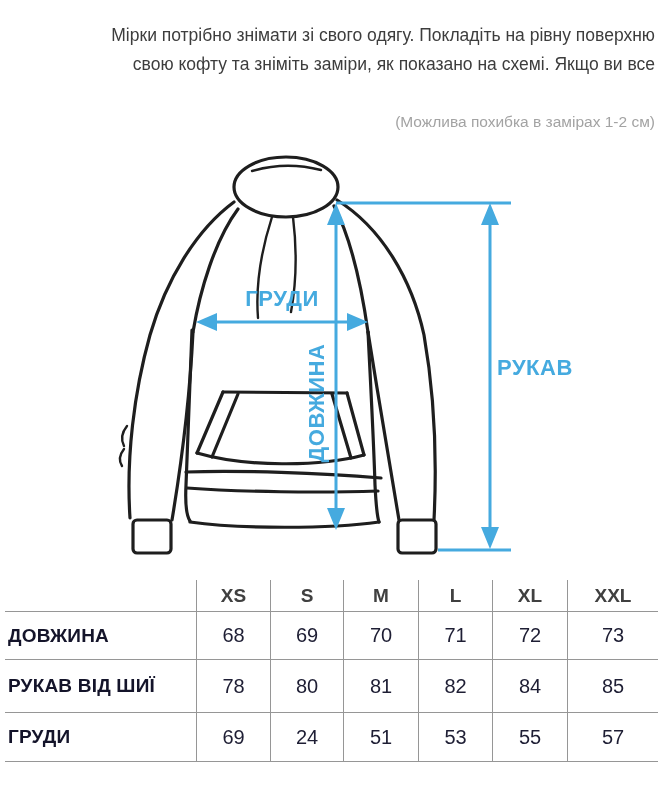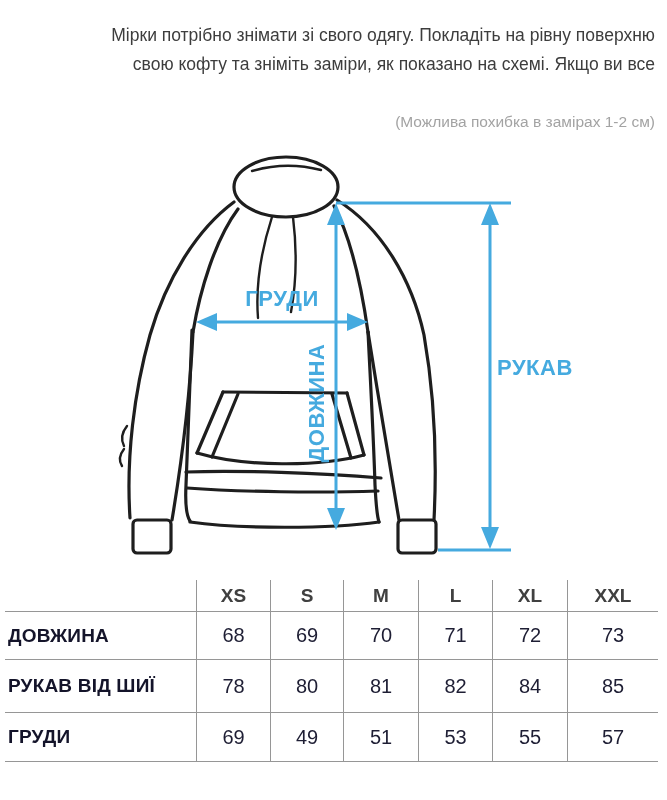--- a/index.html
+++ b/index.html
@@ -123,20 +123,20 @@
     <div class="cell rowlabel">РУКАВ ВІД ШИЇ</div>
     <div class="cell val vline">78</div>
     <div class="cell val vline">80</div>
     <div class="cell val vline">81</div>
     <div class="cell val vline">82</div>
     <div class="cell val vline">84</div>
     <div class="cell val vline">85</div>
 
     <div class="cell rowlabel">ГРУДИ</div>
     <div class="cell val vline">69</div>
-    <div class="cell val vline">49</div>
+    <div class="cell val vline">24</div>
     <div class="cell val vline">51</div>
     <div class="cell val vline">53</div>
     <div class="cell val vline">55</div>
     <div class="cell val vline">57</div>
   </div>
 
 </div>
 
 </body></html>

